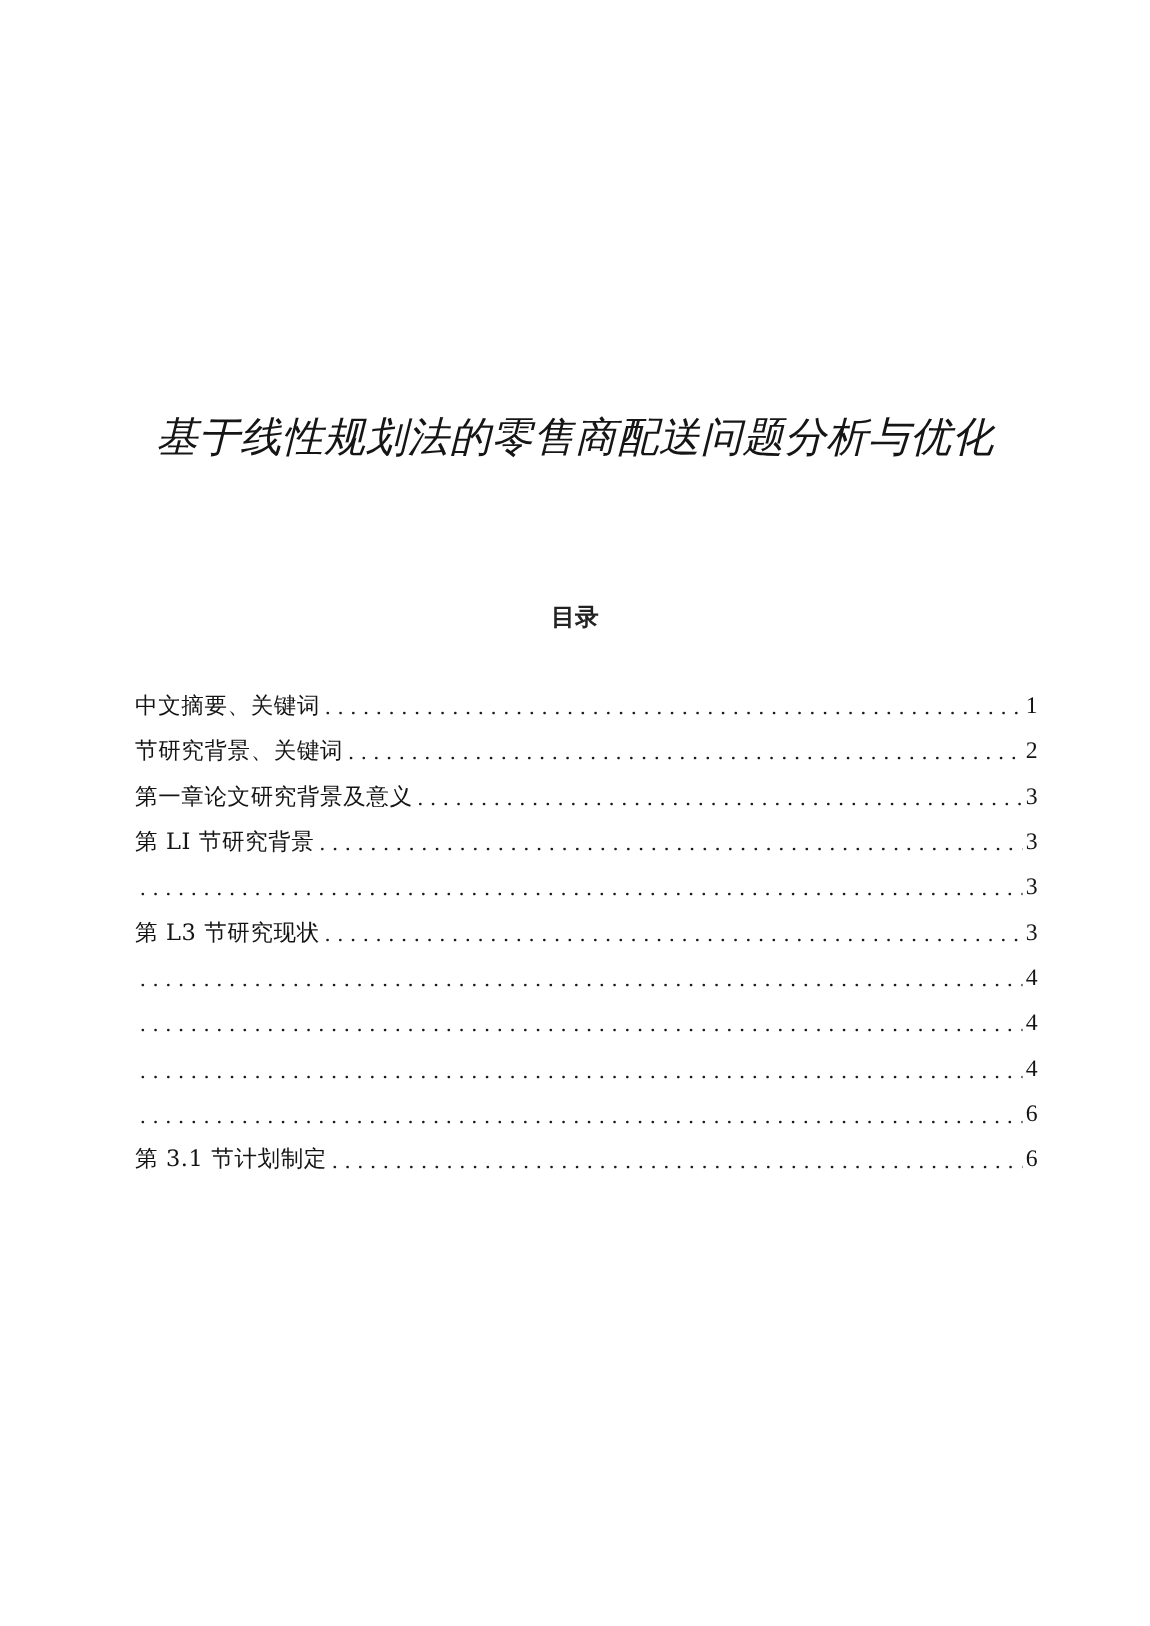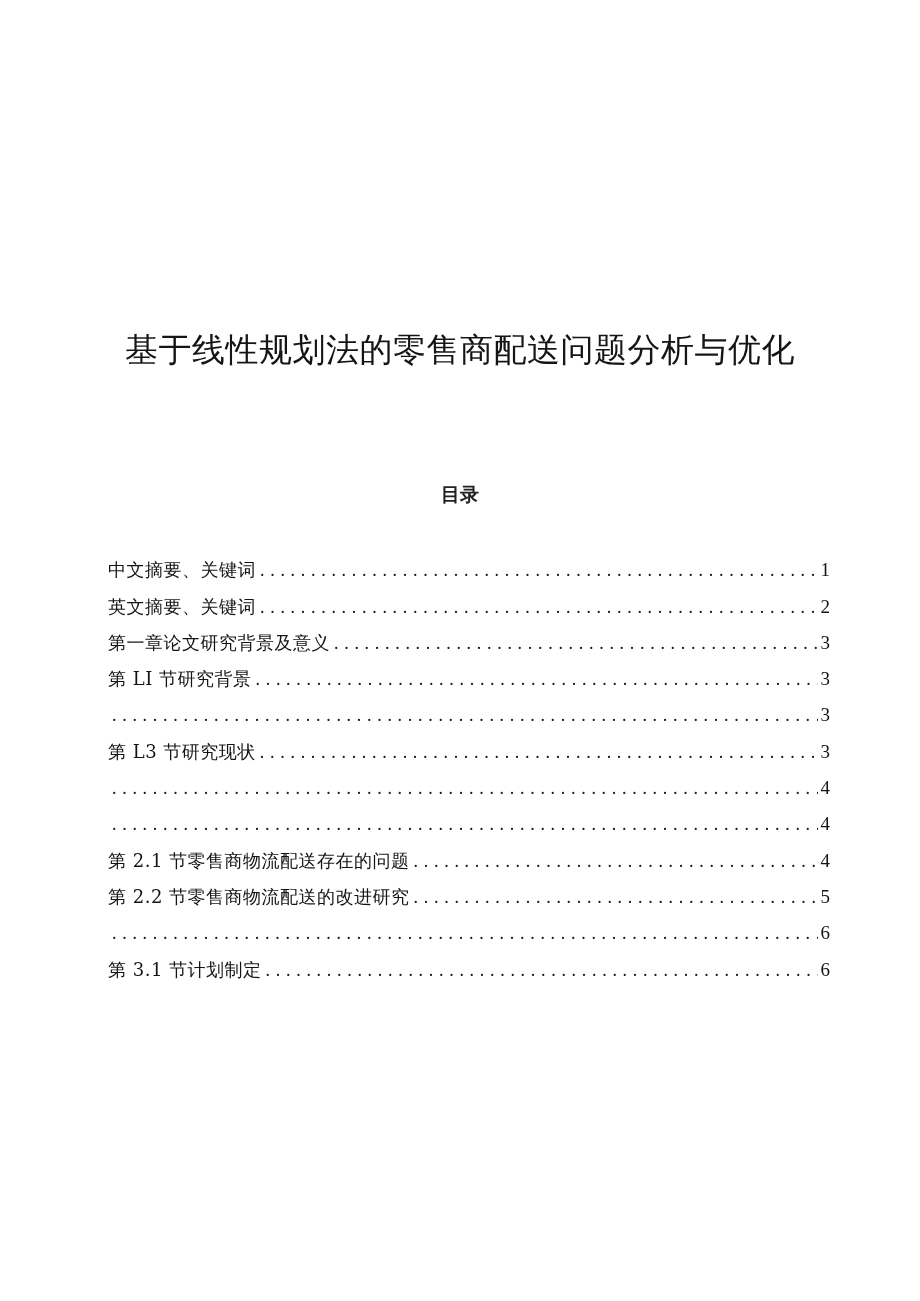--- a/index.html
+++ b/index.html
@@ -21,20 +21,21 @@
       width: 920px;
       top: 328px;
       text-align: center;
       font-size: 33px;
       line-height: 44px;
       font-family: "DejaVu Sans", "Liberation Sans", sans-serif;
       font-weight: normal;
       letter-spacing: 0.5px;
       color: #151515;
       margin: 0;
+      font-style: italic;
     }
     .toc-heading {
       position: absolute;
       left: 0;
       width: 920px;
       top: 480px;
       text-align: center;
       font-size: 19px;
       line-height: 28px;
       font-family: "DejaVu Sans", "Liberation Sans", sans-serif;
@@ -45,21 +46,21 @@
       position: absolute;
       left: 108px;
       width: 722px;
       top: 547px;
       margin: 0;
       padding: 0;
       list-style: none;
     }
     .toc-entry {
       display: flex;
-      align-items: flex-end;
+      align-items: center;
       height: 36.3px;
       font-size: 18px;
       line-height: 26px;
       color: #141414;
       cursor: pointer;
     }
     .toc-text {
       white-space: nowrap;
       flex: 0 0 auto;
       letter-spacing: 0.5px;
@@ -92,21 +93,21 @@
 
 <h2 class="toc-heading">目录</h2>
 
 <ul class="toc">
   <li class="toc-entry">
     <span class="toc-text">中文摘要、关键词</span>
     <span class="toc-leader"></span>
     <span class="toc-page">1</span>
   </li>
   <li class="toc-entry">
-    <span class="toc-text">英文摘要、关键词</span>
+    <span class="toc-text">节研究背景、关键词</span>
     <span class="toc-leader"></span>
     <span class="toc-page">2</span>
   </li>
   <li class="toc-entry">
     <span class="toc-text">第一章论文研究背景及意义</span>
     <span class="toc-leader"></span>
     <span class="toc-page">3</span>
   </li>
   <li class="toc-entry">
     <span class="toc-text">第 LI 节研究背景</span>
@@ -124,28 +125,22 @@
   </li>
   <li class="toc-entry">
     <span class="toc-leader"></span>
     <span class="toc-page">4</span>
   </li>
   <li class="toc-entry">
     <span class="toc-leader"></span>
     <span class="toc-page">4</span>
   </li>
   <li class="toc-entry">
-    <span class="toc-text">第 2.1 节零售商物流配送存在的问题</span>
     <span class="toc-leader"></span>
     <span class="toc-page">4</span>
-  </li>
-  <li class="toc-entry">
-    <span class="toc-text">第 2.2 节零售商物流配送的改进研究</span>
-    <span class="toc-leader"></span>
-    <span class="toc-page">5</span>
   </li>
   <li class="toc-entry">
     <span class="toc-leader"></span>
     <span class="toc-page">6</span>
   </li>
   <li class="toc-entry">
     <span class="toc-text">第 3.1 节计划制定</span>
     <span class="toc-leader"></span>
     <span class="toc-page">6</span>
   </li>

